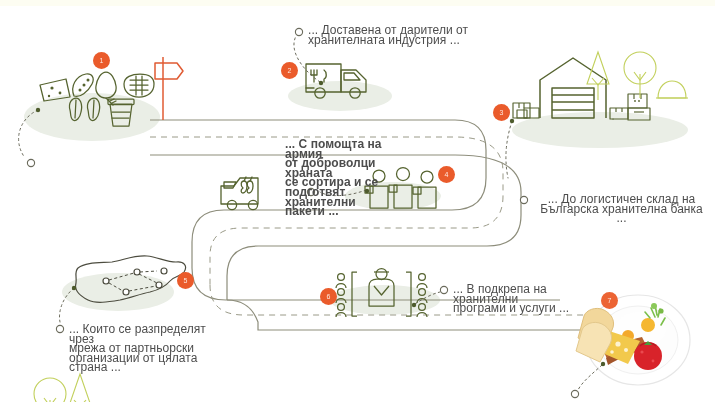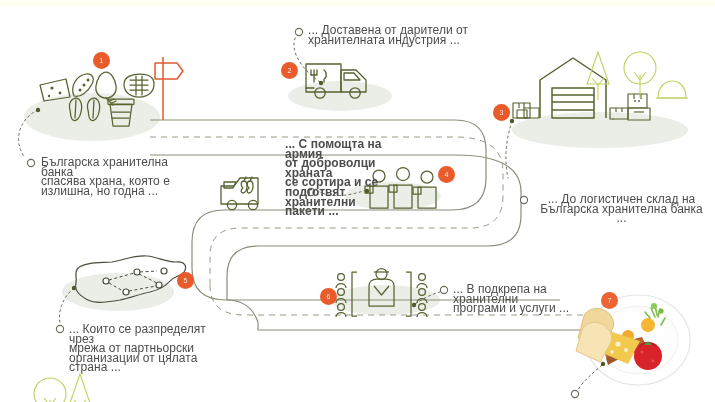--- a/index.html
+++ b/index.html
@@ -294,23 +294,20 @@
   </svg>
 
   <div class="badge" style="left:93px;top:52px;">1</div>
   <div class="badge" style="left:281px;top:62px;">2</div>
   <div class="badge" style="left:493px;top:104px;">3</div>
   <div class="badge" style="left:438px;top:166px;">4</div>
   <div class="badge" style="left:177px;top:272px;">5</div>
   <div class="badge" style="left:320px;top:288px;">6</div>
   <div class="badge b7" style="left:601px;top:292px;">7</div>
 
-  <div class="cap" style="left:41px;top:158px;width:150px;">Българска хранителна банка
-спасява храна, която е
-излишна, но годна ...</div>
   <div class="cap" style="left:308px;top:26px;width:170px;">... Доставена от дарители от
 хранителната индустрия ...</div>
   <div class="cap" style="left:534px;top:195px;width:175px;text-align:center;">... До логистичен склад на
 Българска хранителна банка ...</div>
   <div class="cap" style="left:285px;top:140px;width:100px;font-weight:bold;">... С помощта на армия
 от  доброволци храната
 се сортира и се
 подготвят хранителни
 пакети ...</div>
   <div class="cap" style="left:69px;top:325px;width:160px;">... Които се разпределят чрез

